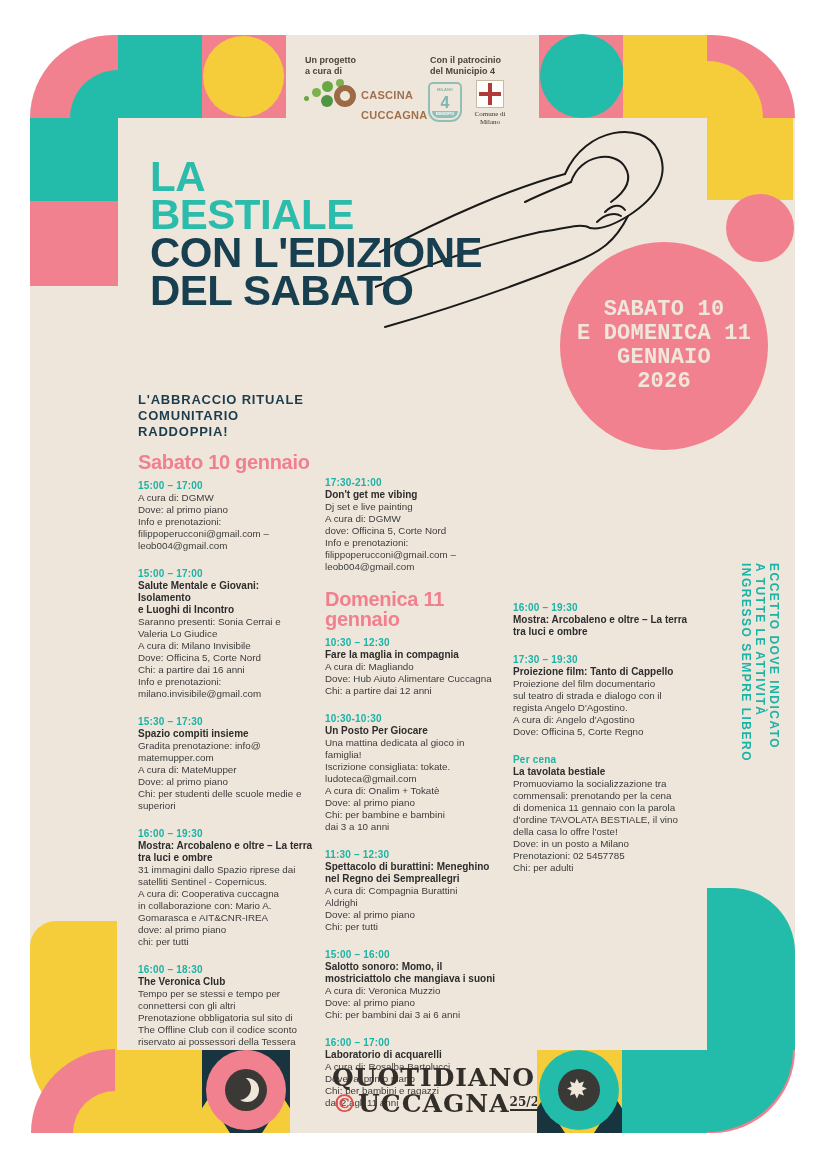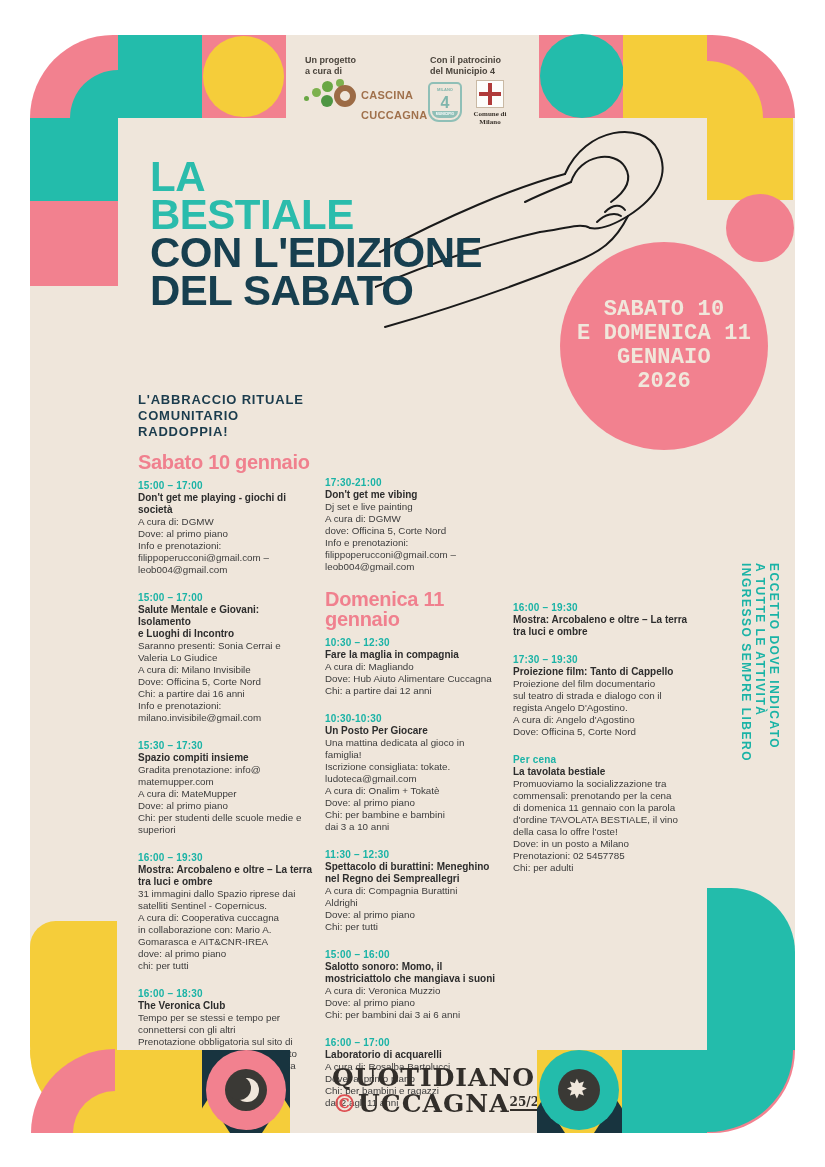--- a/index.html
+++ b/index.html
@@ -101,21 +101,21 @@
   <div class="abs cascina-text" style="left:58px;top:7px;">CASCINA
 CUCCAGNA</div>
 </div>
 
 <div class="abs muni-badge" style="left:428px;top:82px;">
   <span class="muni-top">MILANO</span>
   <span class="muni-num">4</span>
   <span class="muni-band">MUNICIPIO</span>
 </div>
 
-<div class="abs" style="left:470px;top:80px;width:40px;font-weight:bold;">
+<div class="abs" style="left:470px;top:80px;width:40px;">
   <div class="crest" style="position:relative;margin:0 auto;">
     <span class="crest-bar" style="left:11px;top:2px;width:4px;height:22px;"></span>
     <span class="crest-bar" style="left:2px;top:11px;width:22px;height:4px;"></span>
   </div>
   <div class="comune-text" style="margin-top:2px;">Comune di
 Milano</div>
 </div>
 
 <div class="abs" style="left:150px;top:158px;">
   <div class="title-line title-teal">LA</div>
@@ -136,22 +136,20 @@
 RADDOPPIA!</div>
 
 <div class="abs side-note" style="left:739px;top:563px;height:215px;">INGRESSO SEMPRE LIBERO
 A TUTTE LE ATTIVITÀ
 ECCETTO DOVE INDICATO</div>
 
 <div class="col" id="col-0" style="left:138px;top:452px;width:176px;">
     <div class="col-heading">Sabato 10 gennaio</div>
     <div class="event">
       <div class="ev-time">15:00 – 17:00</div>
-      <div class="ev-title">Don't get me playing - giochi di
-società</div>
       <div class="ev-body">A cura di: DGMW
 Dove: al primo piano
 Info e prenotazioni:
 filippoperucconi@gmail.com –
 leob004@gmail.com</div>
     </div>
     <div class="event">
       <div class="ev-time">15:00 – 17:00</div>
       <div class="ev-title">Salute Mentale e Giovani:
 Isolamento
@@ -263,21 +261,21 @@
       <div class="ev-title">Mostra: Arcobaleno e oltre – La terra
 tra luci e ombre</div>
     </div>
     <div class="event">
       <div class="ev-time">17:30 – 19:30</div>
       <div class="ev-title">Proiezione film: Tanto di Cappello</div>
       <div class="ev-body">Proiezione del film documentario
 sul teatro di strada e dialogo con il
 regista Angelo D'Agostino.
 A cura di: Angelo d'Agostino
-Dove: Officina 5, Corte Nord</div>
+Dove: Officina 5, Corte Regno</div>
     </div>
     <div class="event">
       <div class="ev-time">Per cena</div>
       <div class="ev-title">La tavolata bestiale</div>
       <div class="ev-body">Promuoviamo la socializzazione tra
 commensali: prenotando per la cena
 di domenica 11 gennaio con la parola
 d'ordine TAVOLATA BESTIALE, il vino
 della casa lo offre l'oste!
 Dove: in un posto a Milano

